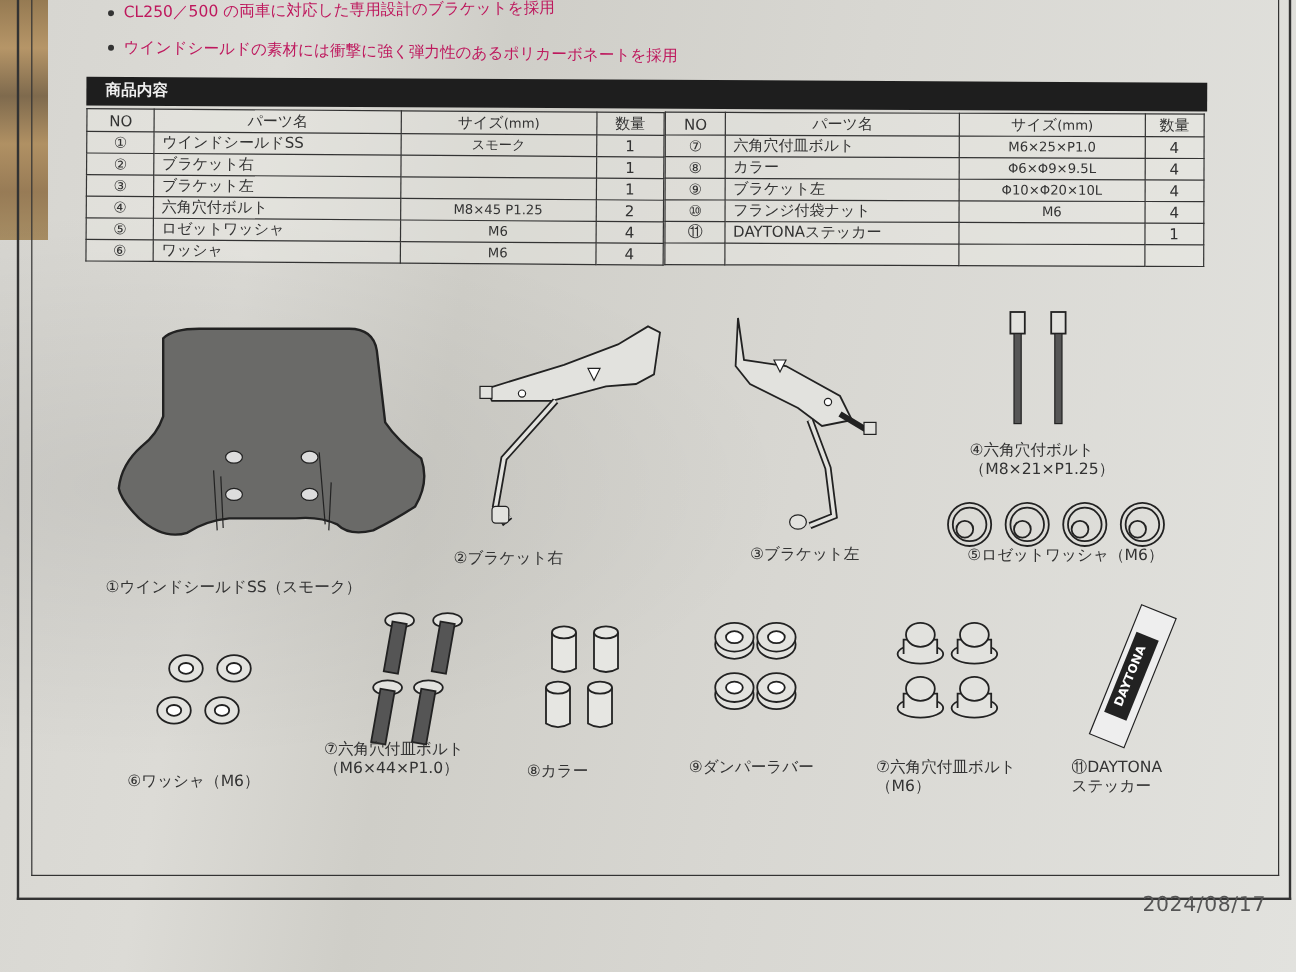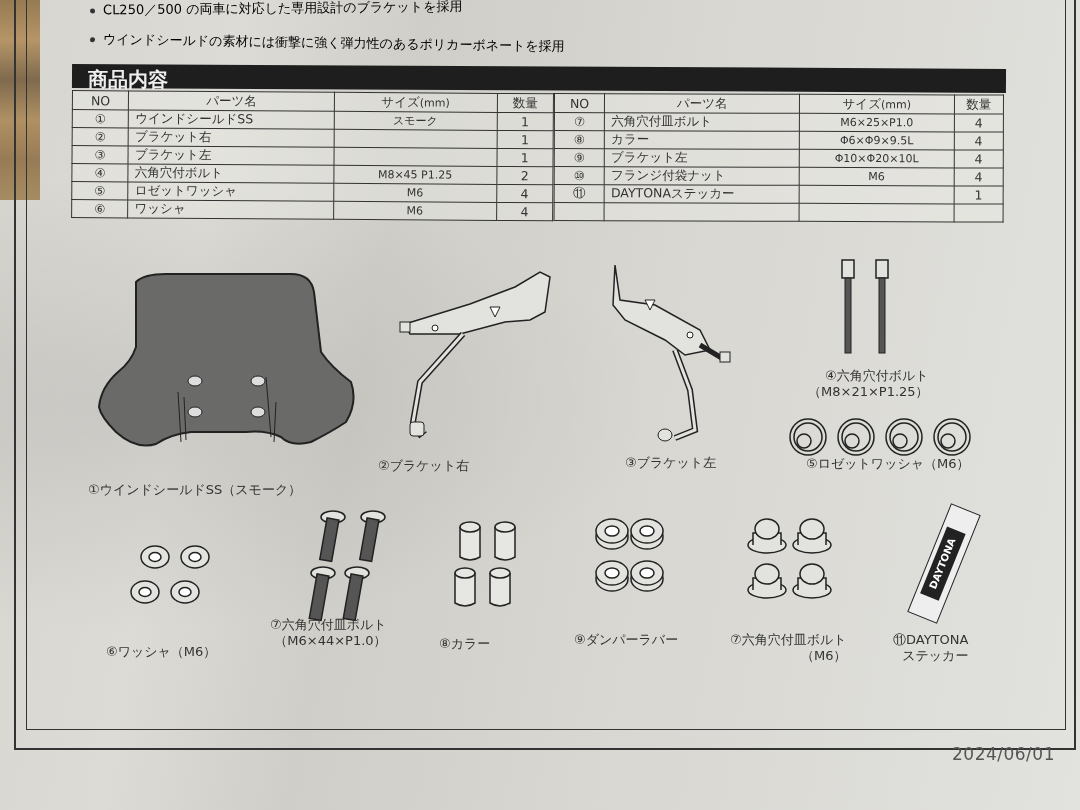--- a/index.html
+++ b/index.html
@@ -2,36 +2,36 @@
 <html><head>
 <meta charset="utf-8">
 <style>
   html,body{margin:0;padding:0;}
   body{width:1080px;height:810px;overflow:hidden;background:#c9c7c0;font-family:"DejaVu Sans","Liberation Sans",sans-serif;position:relative;}
   .bg-wood{position:absolute;left:0;top:0;width:40px;height:200px;background:linear-gradient(180deg,#8a6a3c 0,#b08a55 20%,#6f5736 40%,#a98450 60%,#8c6b40 80%,#9e8050 100%);opacity:.85;}
   .paper{position:absolute;left:0;top:0;width:1080px;height:810px;background:linear-gradient(100deg,#d6d5d0 0%,#dcdbd6 20%,#cfcec8 35%,#d8d7d2 60%,#e2e2de 100%);}
   .paper-shadow{position:absolute;left:0;top:0;width:1080px;height:810px;background:radial-gradient(ellipse at 10% 50%,rgba(0,0,0,.08),transparent 40%);}
   .frame-outer{position:absolute;left:14px;top:0;width:1062px;height:750px;border-left:2px solid #333;border-bottom:2px solid #333;border-right:2px solid #333;box-sizing:border-box;}
   .frame-inner{position:absolute;left:26px;top:0;width:1040px;height:730px;border-left:1.5px solid #333;border-bottom:1.5px solid #333;border-right:1.5px solid #333;box-sizing:border-box;}
-  .bullets{position:absolute;left:90px;top:0;font-size:13px;color:#000000;}
+  .bullets{position:absolute;left:90px;top:0;font-size:13px;color:#be185d;}
   .bullet{display:flex;align-items:center;gap:8px;height:22px;}
   .bullet .dot{width:5px;height:5px;border-radius:50%;background:#333;}
   .b1{transform:translateY(-3px) rotate(-0.6deg);}
   .b2{transform:translateY(10px) rotate(0.9deg);}
   .header-bar{position:absolute;left:72px;top:64px;width:934px;height:24px;background:#1e1e1e;transform:rotate(0.3deg);transform-origin:left center;}
-  .header-title{position:absolute;left:16px;top:2px;color:#eee;font-weight:bold;font-size:20px;}
+  .header-title{position:absolute;left:16px;top:2px;color:#eee;font-weight:bold;font-size:13px;}
   .tbl{position:absolute;border-collapse:collapse;font-size:12.5px;color:#333;background:rgba(240,240,236,.35);}
   .tbl td,.tbl th{border:1.3px solid #333;height:17px;padding:0 6px;font-weight:normal;}
   .tbl th{height:18px;}
   .tbl-left{left:72px;top:90px;width:482px;transform:rotate(0.4deg);transform-origin:left top;}
   .tbl-right{left:554px;top:93px;width:450px;transform:rotate(0.2deg);transform-origin:left top;}
   .c{text-align:center;}
   .sz{font-size:11px;}
   .illus{position:absolute;}
-  .cap{position:absolute;font-size:13px;color:#333;text-align:right;line-height:16px;white-space:nowrap;}
+  .cap{position:absolute;font-size:13px;color:#333;text-align:left;line-height:16px;white-space:nowrap;}
   .date{position:absolute;left:952px;top:744px;font-size:17px;color:#555;letter-spacing:0.5px;}
 </style>
 </head>
 <body>
 
 <div class="paper"></div>
 <div class="bg-wood"></div>
 <div class="paper-shadow"></div>
 <div class="frame-outer"></div>
 <div class="frame-inner"></div>
@@ -293,13 +293,13 @@
 <div class="cap" style="left:574px;top:632px">⑨ダンパーラバー</div>
 <div class="cap" style="left:730px;top:632px">
     <div>⑦六角穴付皿ボルト</div>
     <div>（M6）</div>
   </div>
 <div class="cap" style="left:893px;top:632px">
     <div>⑪DAYTONA</div>
     <div>ステッカー</div>
   </div>
 
-<div class="date">2024/06/01</div>
+<div class="date">2024/08/17</div>
 
 </body></html>

